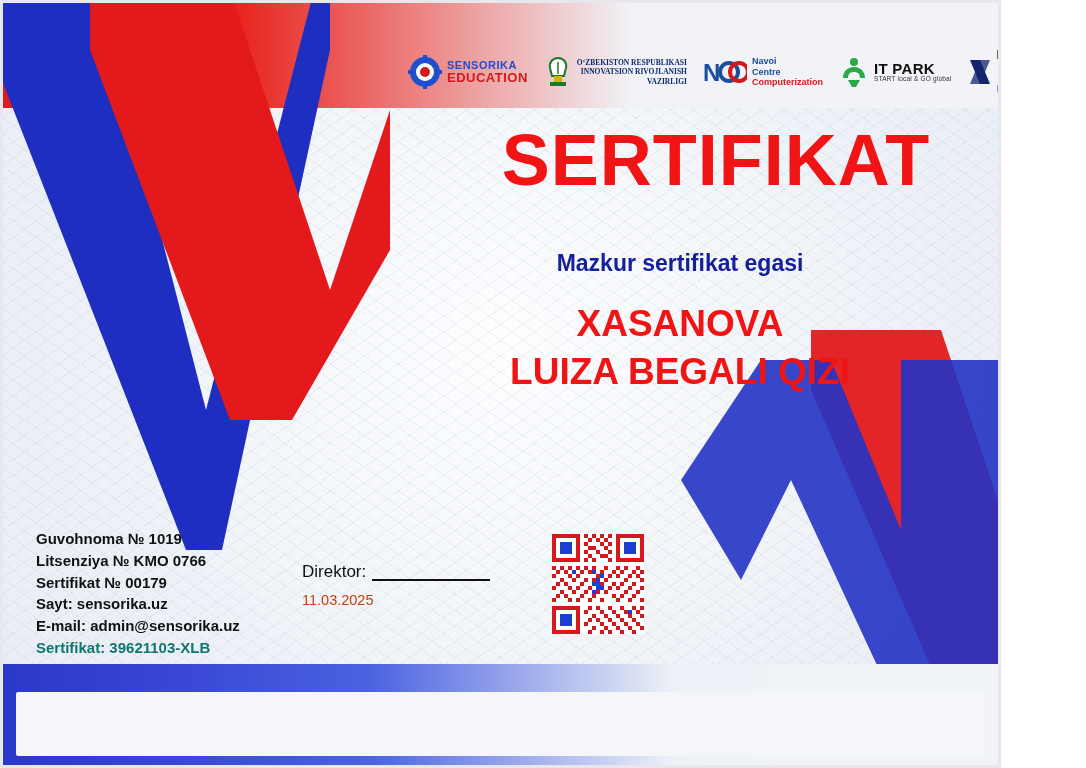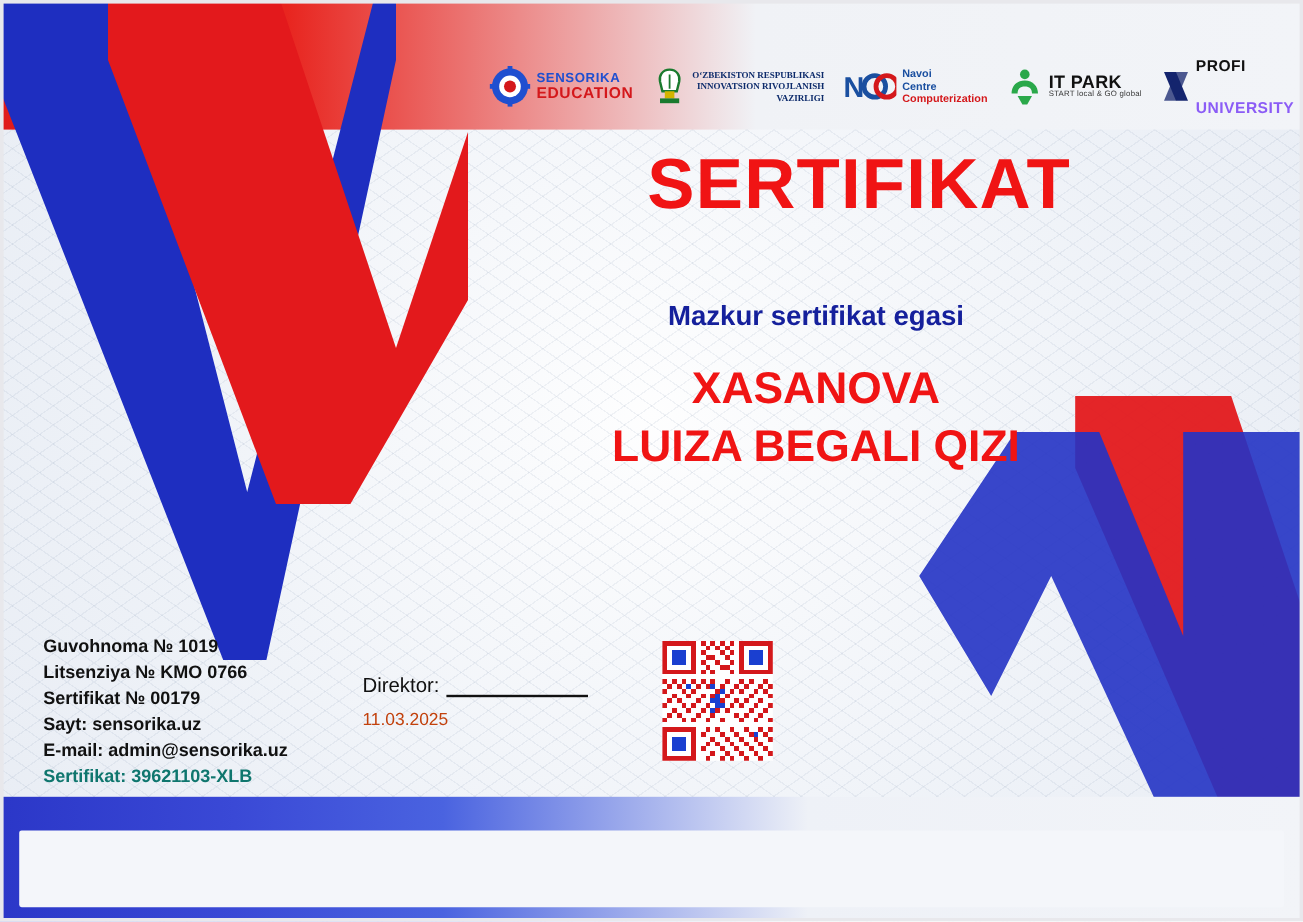--- a/index.html
+++ b/index.html
@@ -5,21 +5,21 @@
   html, body {
     margin: 0;
     padding: 0;
     background: #ffffff;
   }
   body {
     font-family: "Liberation Sans", sans-serif;
   }
   #cert {
     position: relative;
-    width: 1086px;
+    width: 1001px;
     height: 768px;
     overflow: hidden;
     background: #f2f4f8;
   }
   
   .texture {
     position: absolute;
     inset: 0;
     background-image:
       repeating-linear-gradient(35deg, rgba(120,140,170,0.10) 0px, rgba(120,140,170,0.10) 1px, transparent 1px, transparent 13px),
@@ -168,21 +168,21 @@
     margin-top: 22px;
   }
 
   
   .title {
     position: absolute;
     left: 360px;
     top: 124px;
     width: 712px;
     text-align: center;
-    font-size: 59px;
+    font-size: 72px;
     font-weight: bold;
     color: #f01414;
     letter-spacing: 1px;
     line-height: 1;
   }
   .subtitle {
     position: absolute;
     left: 300px;
     top: 250px;
     width: 760px;

